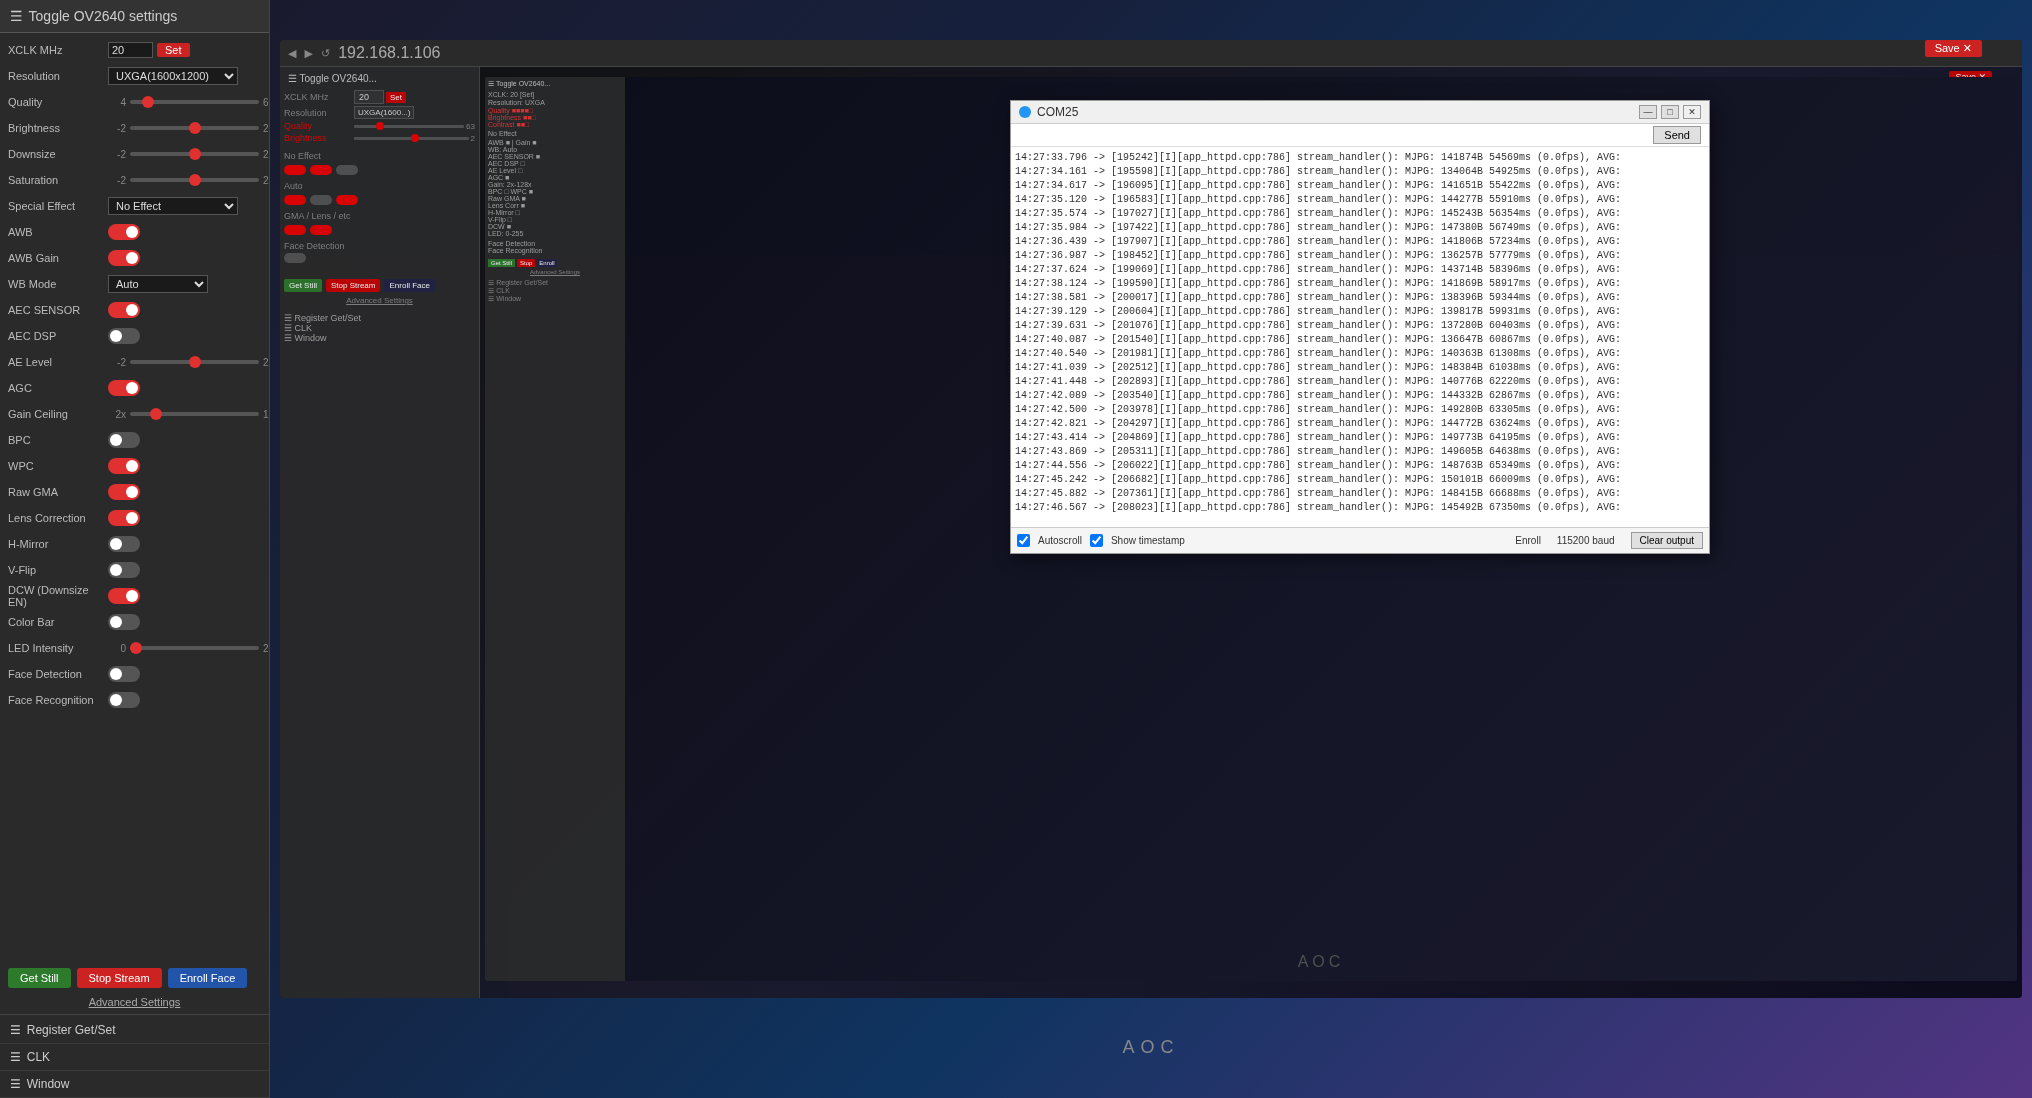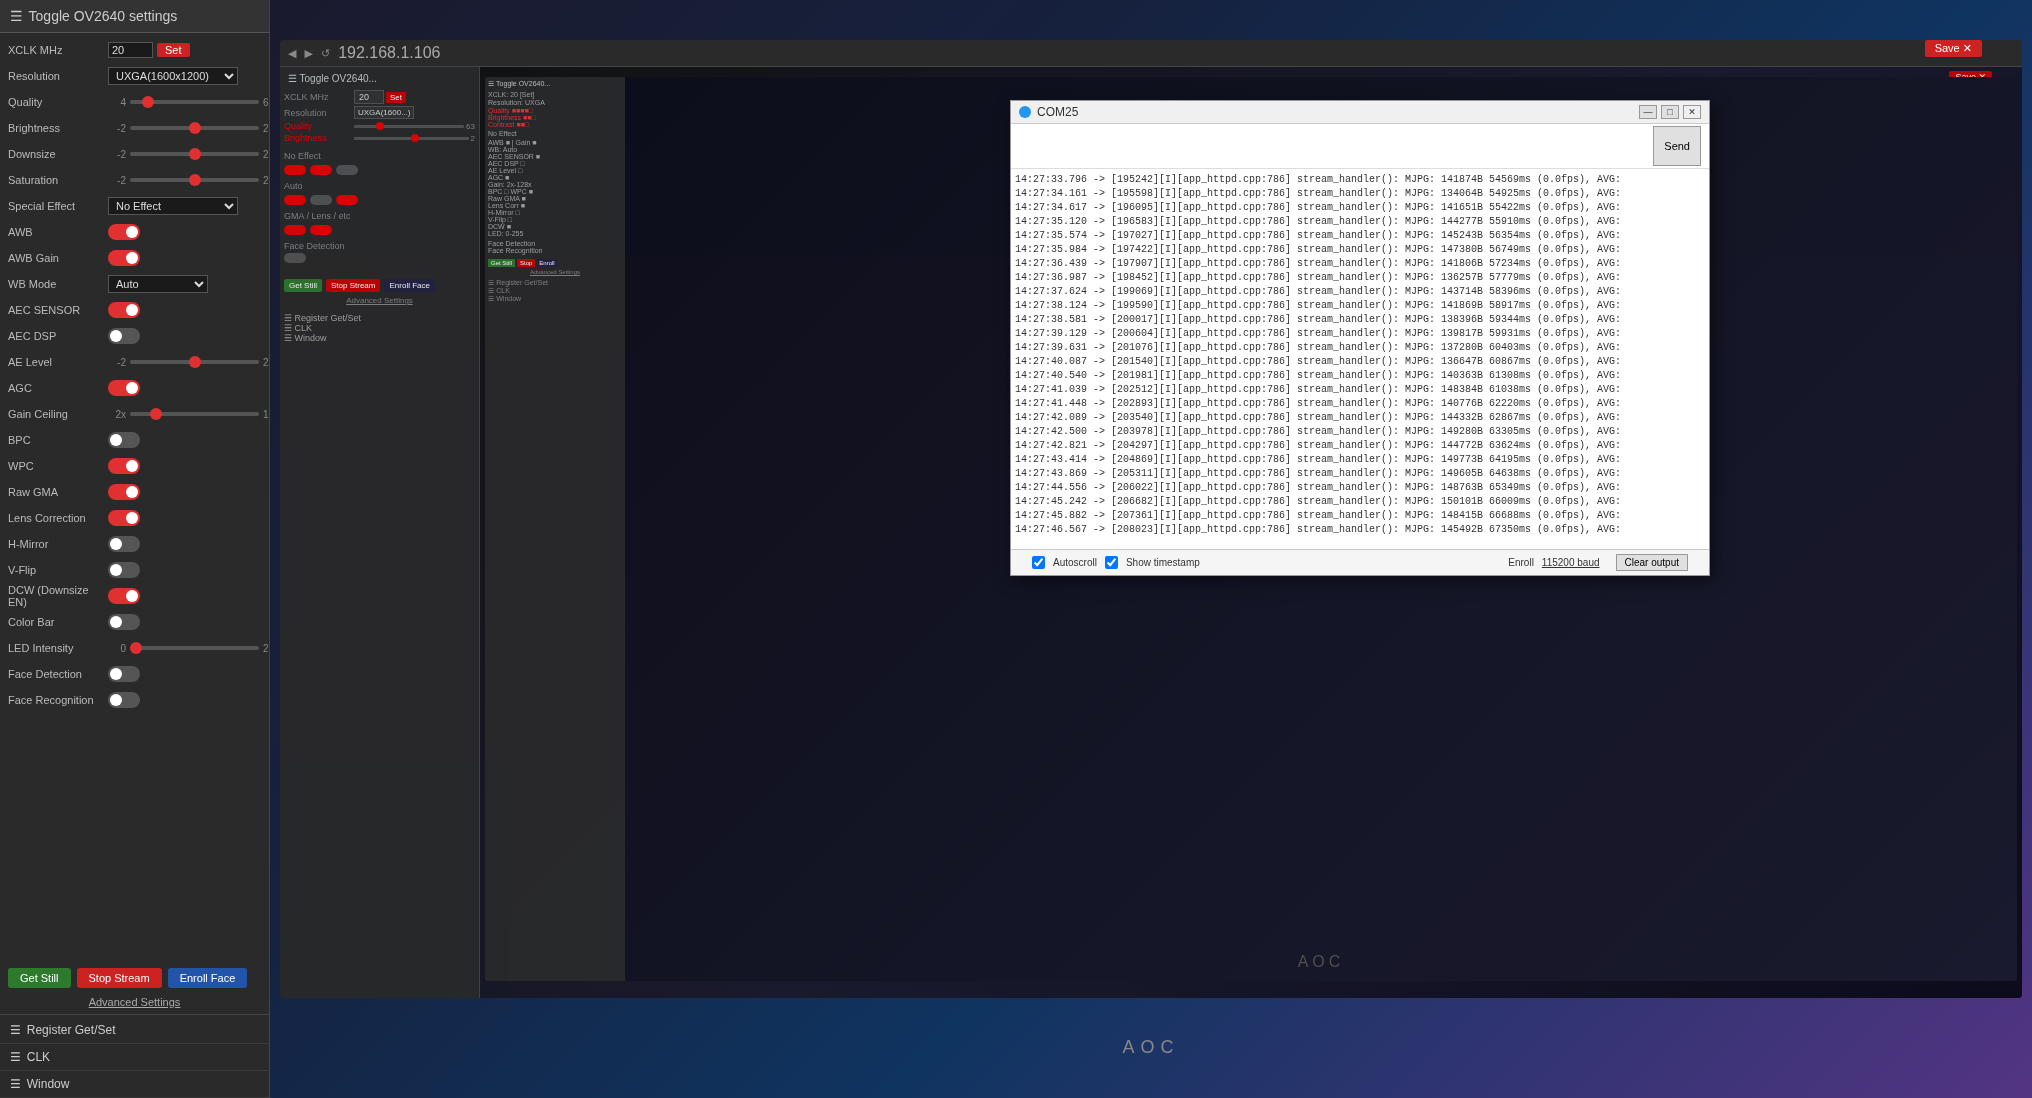--- a/index.html
+++ b/index.html
@@ -375,21 +375,21 @@
     }
 
     .serial-line {
       line-height: 1.4;
       white-space: nowrap;
     }
 
     .serial-footer {
       background: #f5f5f5;
       border-top: 1px solid #ccc;
-      padding: 4px 21px;
+      padding: 4px 6px;
       display: flex;
       align-items: center;
       gap: 8px;
       font-size: 10px;
       color: #333;
     }
 
     .serial-footer input[type="checkbox"] {
       margin: 0;
     }
@@ -400,21 +400,21 @@
       gap: 6px;
       background: white;
       border-bottom: 1px solid #ddd;
       padding: 2px 8px;
       justify-content: flex-end;
     }
 
     .send-btn {
       background: #e0e0e0;
       border: 1px solid #999;
-      padding: 13px 10px;
+      padding: 2px 10px;
       font-size: 11px;
       cursor: pointer;
     }
 
     
     .save-button-overlay {
       position: absolute;
       top: 40px;
       right: 50px;
       background: #cc2222;
@@ -910,20 +910,20 @@
           <div class="serial-line">14:27:45.882 -&gt; [207361][I][app_httpd.cpp:786] stream_handler(): MJPG: 148415B 66688ms (0.0fps), AVG:</div>
           <div class="serial-line">14:27:46.567 -&gt; [208023][I][app_httpd.cpp:786] stream_handler(): MJPG: 145492B 67350ms (0.0fps), AVG:</div>
         </div>
 
       <div class="serial-footer">
         <input type="checkbox" checked="" style="">
         <span>Autoscroll</span>
         <input type="checkbox" checked="" style="">
         <span>Show timestamp</span>
         <span style="margin-left:auto;">Enroll</span>
-        <span style="text-decoration:underline;">115200 baud</span>
+        <span style="margin-left:8px;">115200 baud</span>
         <button style="background:#e0e0e0; border:1px solid #999; padding:2px 8px; font-size:10px; cursor:pointer; margin-left:8px;">Clear output</button>
       </div>
     </div>
 
     <div class="monitor-brand">AOC</div>
   </div>
 </div>
 
 </body></html>

